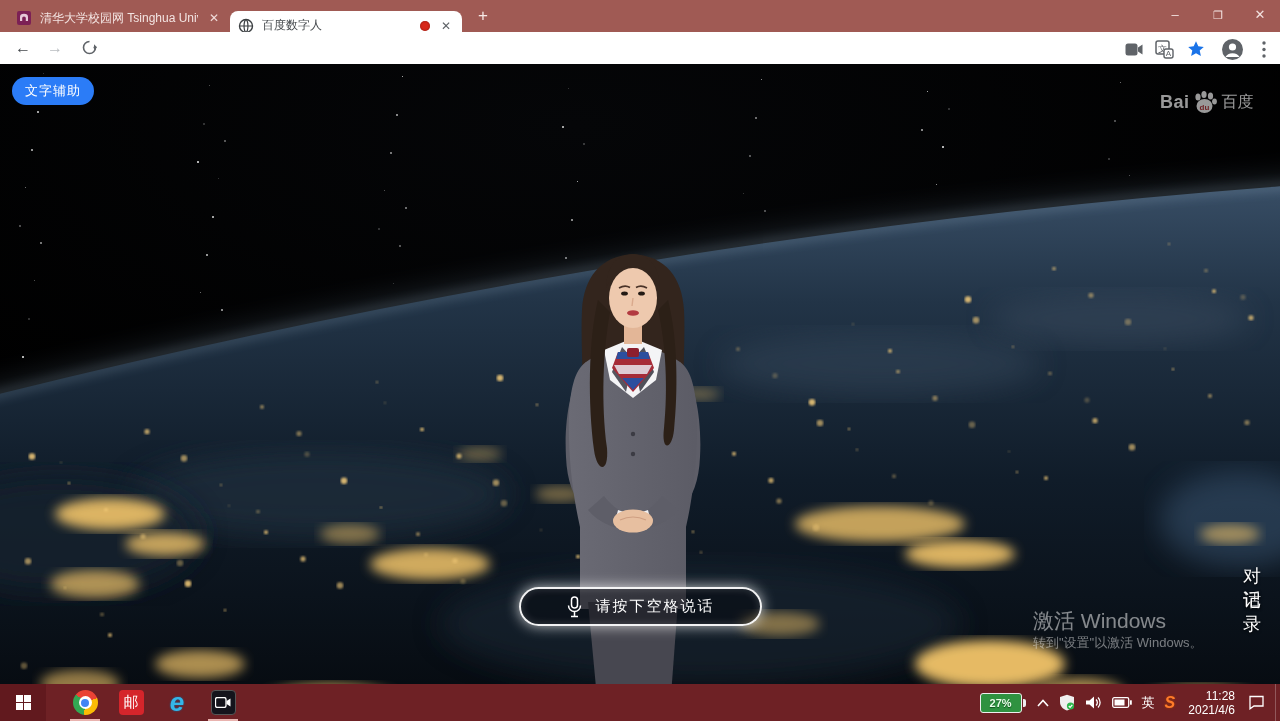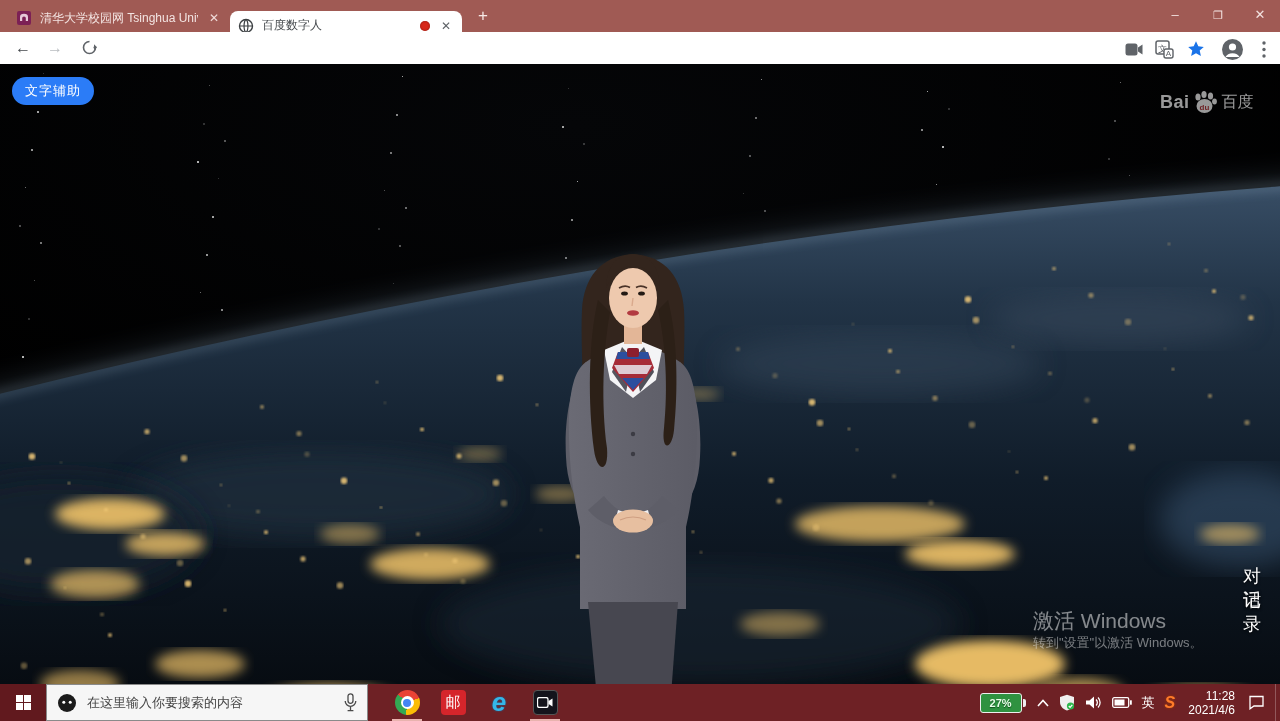--- a/index.html
+++ b/index.html
@@ -397,47 +397,42 @@
         <ellipse cx="22.5" cy="11.5" rx="2.4" ry="3" fill="rgba(255,255,255,0.6)"></ellipse>
         <ellipse cx="12.5" cy="16" rx="8" ry="7" fill="rgba(255,255,255,0.6)"></ellipse>
         <text x="12.5" y="19.5" font-size="8" font-weight="bold" fill="#6e2125" text-anchor="middle">du</text>
       </svg>
       <span class="cn">百度</span>
     </div>
 
     <div class="abs side-label" style="top:500px;">对话</div>
     <div class="abs side-label" style="top:524px;">记录</div>
 
+    <div class="abs mic-pill">
+      <svg width="15" height="22" viewBox="0 0 15 22">
+        <rect x="4.5" y="1" width="6" height="11" rx="3" fill="none" stroke="#fff" stroke-width="1.5"></rect>
+        <path d="M1.5 9.5 a6 6 0 0 0 12 0" fill="none" stroke="#fff" stroke-width="1.5"></path>
+        <path d="M7.5 16 V20 M4 20.5 H11" stroke="#fff" stroke-width="1.5"></path>
+      </svg>
+      <span class="prompt">请按下空格说话</span>
+    </div>
 
     <div class="abs watermark wm1">激活 Windows</div>
     <div class="abs watermark wm2">转到"设置"以激活 Windows。</div>
   </div>
 
   <div class="abs taskbar">
     <div class="start-btn">
       <svg width="15" height="15" viewBox="0 0 15 15">
         <rect x="0" y="0" width="7" height="7" fill="#fff"></rect>
           <rect x="8" y="0" width="7" height="7" fill="#fff"></rect>
         <rect x="0" y="8" width="7" height="7" fill="#fff"></rect>
           <rect x="8" y="8" width="7" height="7" fill="#fff"></rect>
       </svg>
     </div>
-    <div class="tb-search">
-      <svg width="20" height="20" viewBox="0 0 20 20">
-        <circle cx="10" cy="10" r="9" fill="#1b1b1b"></circle>
-          <circle cx="6.8" cy="9.2" r="1.5" fill="#fff"></circle>
-          <circle cx="13.2" cy="9.2" r="1.5" fill="#fff"></circle>
-      </svg>
-      <span class="tb-search-text">在这里输入你要搜索的内容</span>
-      <svg width="13" height="19" viewBox="0 0 13 19">
-        <rect x="4" y="0.8" width="5" height="9.5" rx="2.5" fill="none" stroke="#4a4a4a" stroke-width="1.3"></rect>
-        <path d="M1.2 8 a5.3 5.3 0 0 0 10.6 0" fill="none" stroke="#4a4a4a" stroke-width="1.3"></path>
-        <path d="M6.5 13.6 V17 M3.6 17.6 H9.4" stroke="#4a4a4a" stroke-width="1.3"></path>
-      </svg>
-    </div>
     <div class="tb-app" style="margin-left:16px;">
       <div style="width:25px;height:25px;border-radius:50%;background:conic-gradient(from -50deg,#ea4335 0 33%,#fbbc05 0 66%,#34a853 0 100%);position:relative;">
         <div style="position:absolute;left:6px;top:6px;width:13px;height:13px;border-radius:50%;background:#fff;"></div>
         <div style="position:absolute;left:8.5px;top:8.5px;width:8px;height:8px;border-radius:50%;background:#4285f4;"></div>
       </div>
       <div class="underline"></div>
     </div>
     <div class="tb-app">
       <div style="width:25px;height:25px;border-radius:4px;background:#d5252b;color:#fff;font-size:15px;display:flex;align-items:center;justify-content:center;">邮</div>
     </div>

